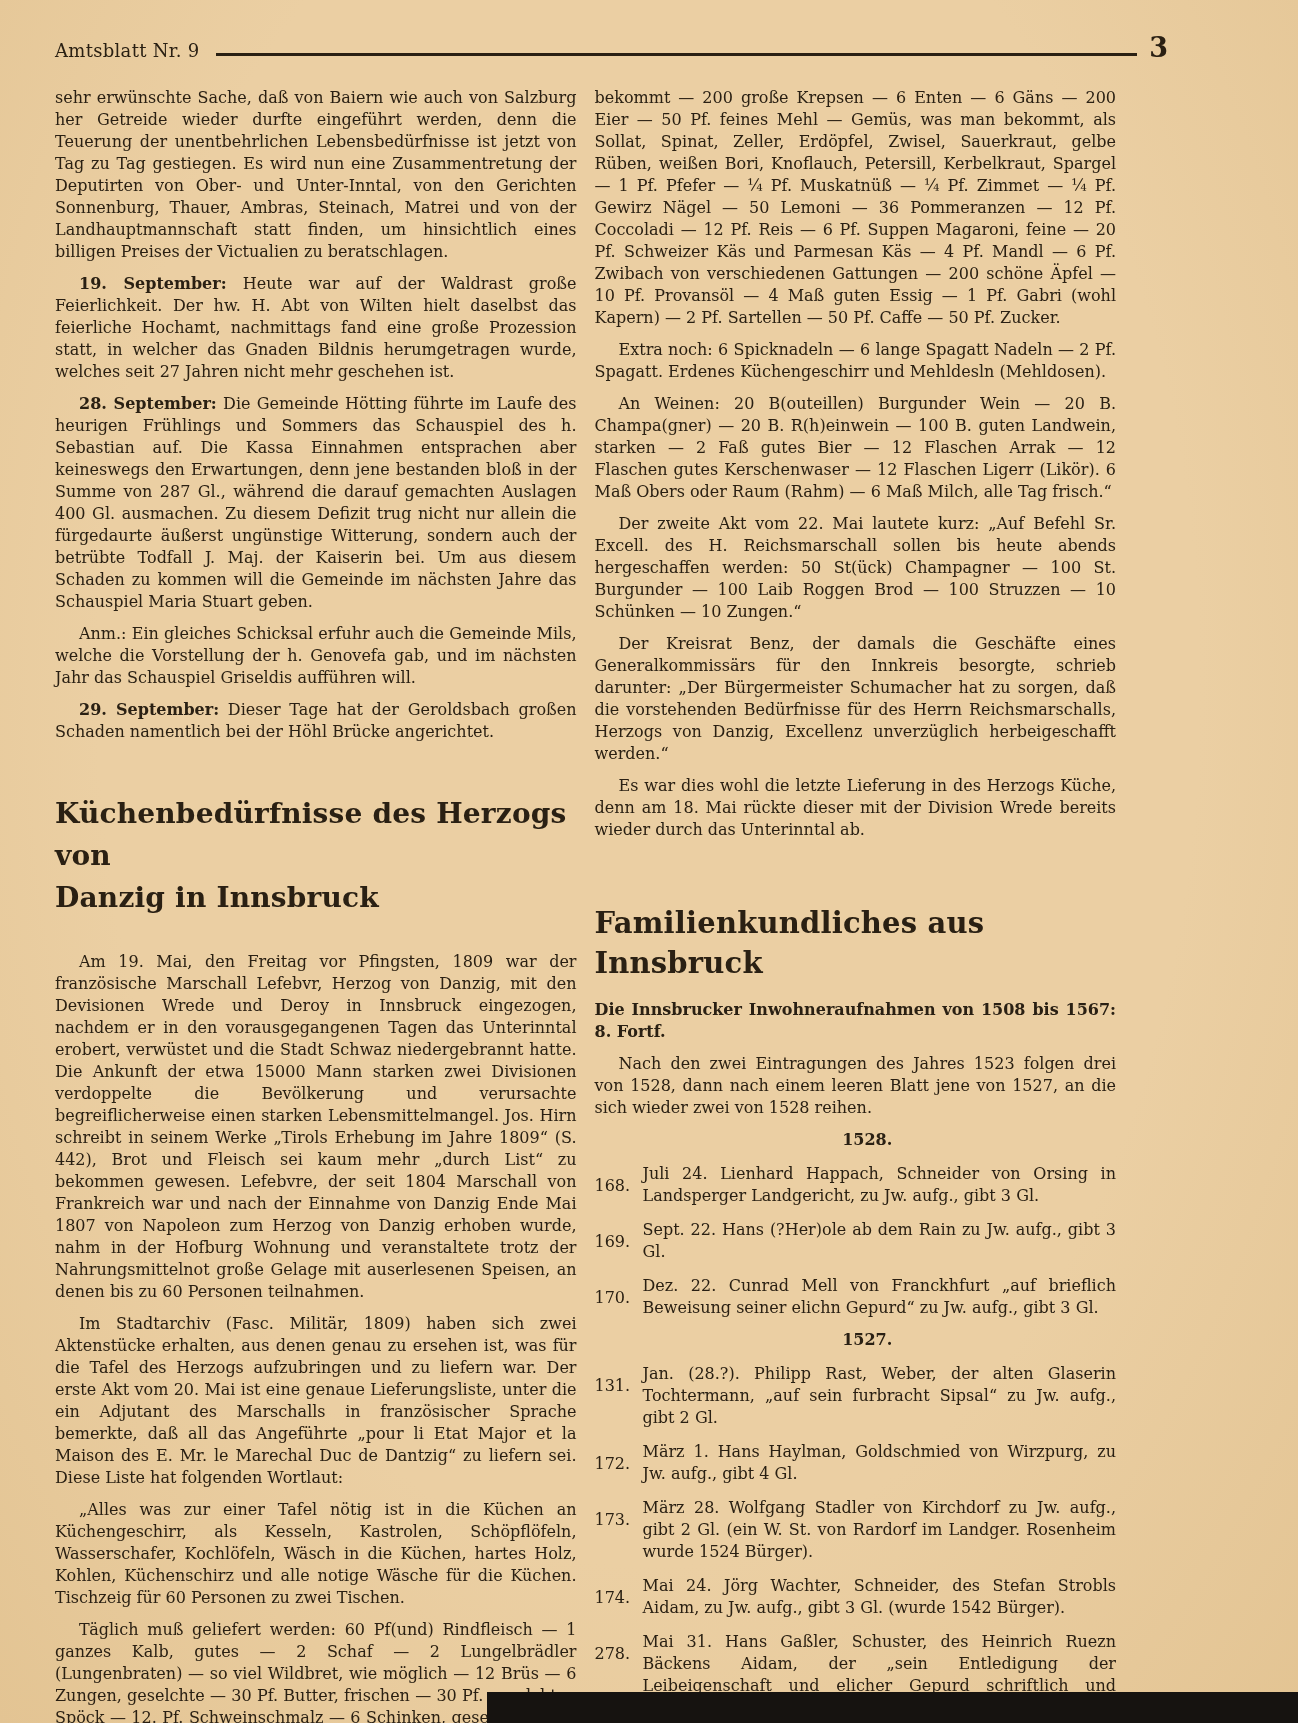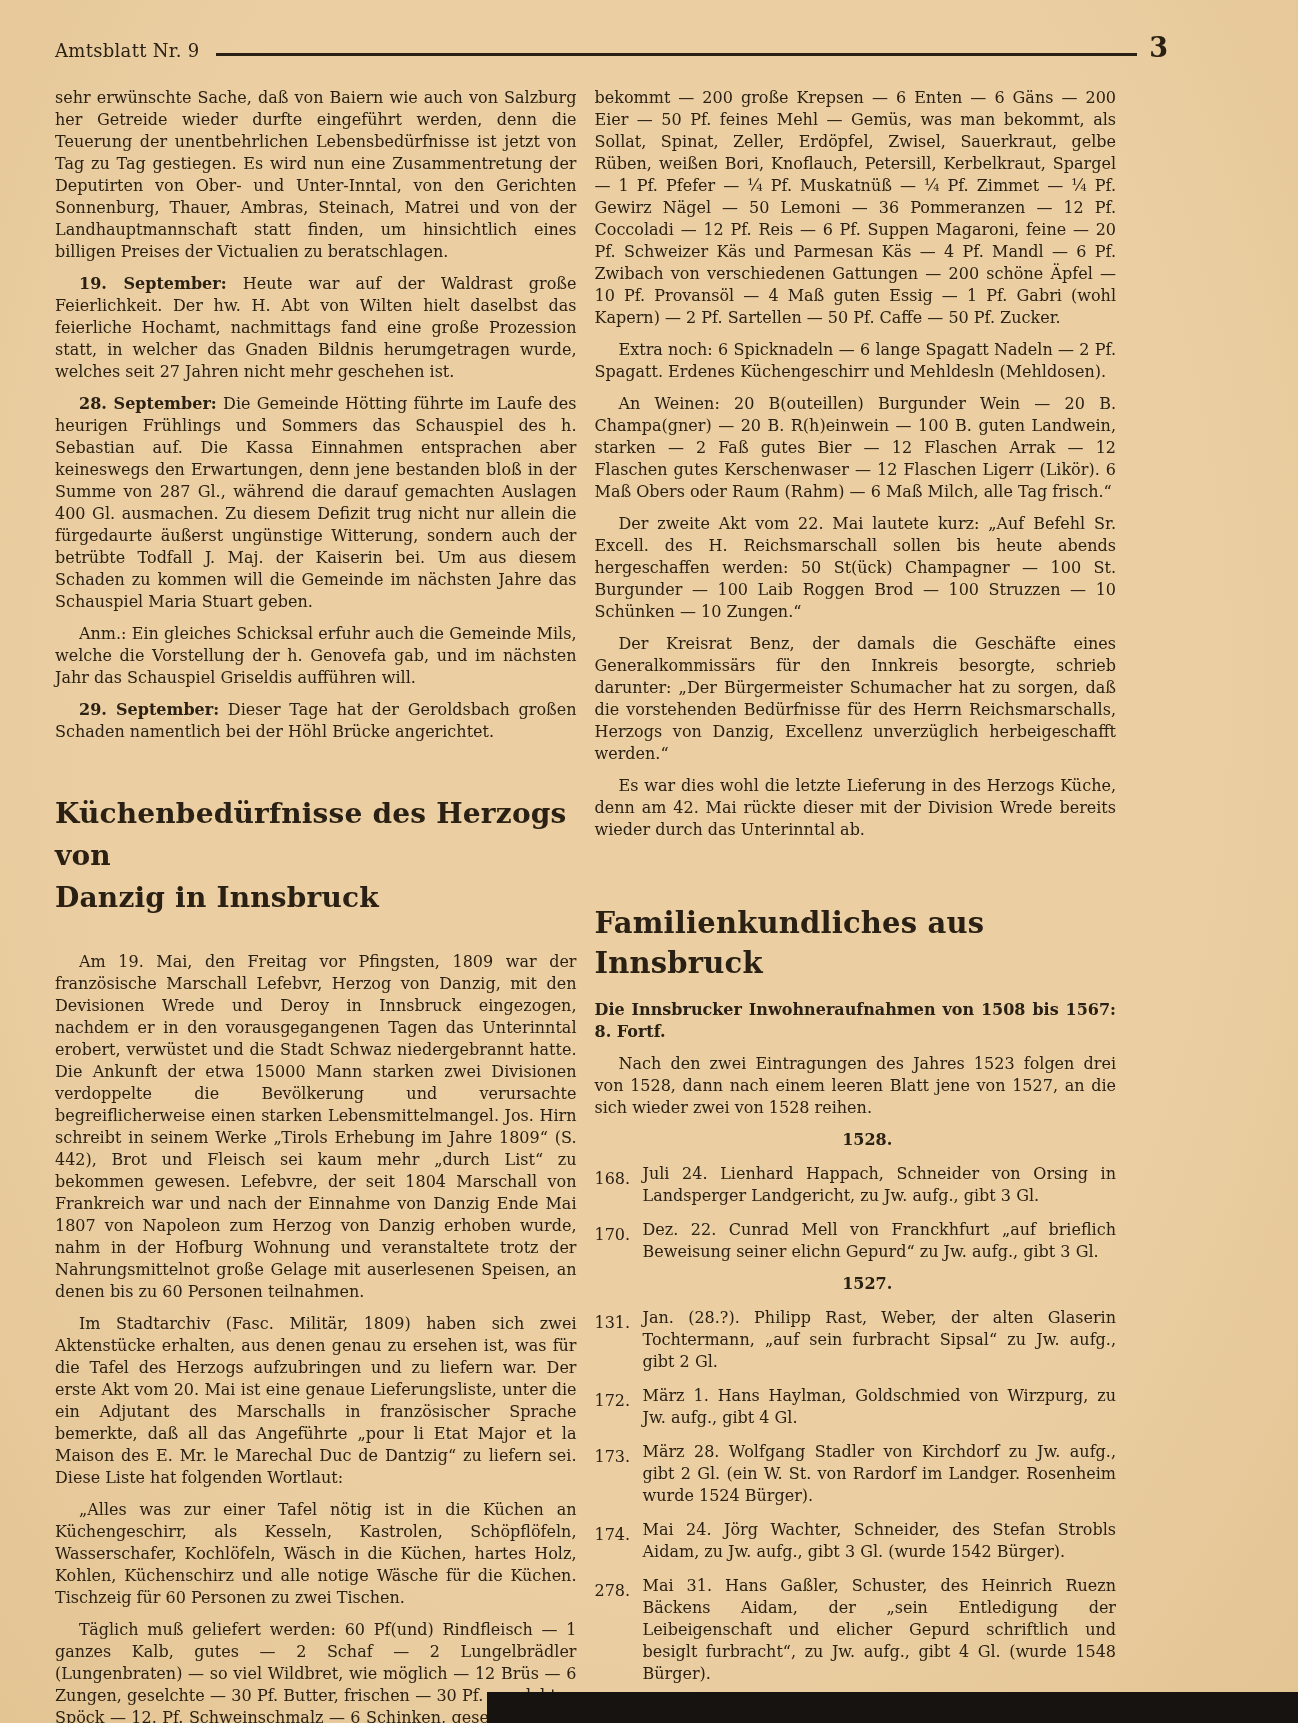--- a/index.html
+++ b/index.html
@@ -34,21 +34,21 @@
     font-weight:bold;text-align:left;text-indent:0;
     font-size:28px;line-height:42px;letter-spacing:.2px;
     margin:50px 0 32px;
   }
   h1.headline-right{
     font-size:29px;line-height:40px;margin:62px 0 16px;
   }
   .subtitle{font-weight:bold;text-indent:0 !important;margin-top:0 !important;margin-bottom:4px;font-size:16px;}
   .year-heading{text-align:center;font-weight:bold;margin:20px 0 2px;text-indent:0;}
   .entry{position:relative;padding-left:48px;margin-top:12px;}
-  .entry-num{position:absolute;left:0;top:5px;}
+  .entry-num{position:absolute;left:0;top:12px;}
   .bottom-bar{position:absolute;left:487px;right:0;bottom:0;height:31px;background:var(--bar);}
 </style>
 </head>
 <body>
 
 <header class="page-header">
   <span class="journal-title">Amtsblatt Nr. 9</span>
   <span class="header-rule"></span>
   <span class="page-number">3</span>
 </header>
@@ -73,29 +73,30 @@
     <p>„Alles was zur einer Tafel nötig ist in die Küchen an Küchengeschirr, als Kesseln, Kastrolen, Schöpflöfeln, Wasserschafer, Kochlöfeln, Wäsch in die Küchen, hartes Holz, Kohlen, Küchenschirz und alle notige Wäsche für die Küchen. Tischzeig für 60 Personen zu zwei Tischen.</p>
     <p>Täglich muß geliefert werden: 60 Pf(und) Rindfleisch — 1 ganzes Kalb, gutes — 2 Schaf — 2 Lungelbrädler (Lungenbraten) — so viel Wildbret, wie möglich — 12 Brüs — 6 Zungen, geselchte — 30 Pf. Butter, frischen — 30 Pf. geselchten Spöck — 12. Pf. Schweinschmalz — 6 Schinken, geselchte — 24 Hendl, junge — 4 Hühner, alte — 6 Kapäuner — 12 Pf. Forellen oder was man</p>
   </div>
 
   <div class="col">
     <p class="flush">bekommt — 200 große Krepsen — 6 Enten — 6 Gäns — 200 Eier — 50 Pf. feines Mehl — Gemüs, was man bekommt, als Sollat, Spinat, Zeller, Erdöpfel, Zwisel, Sauerkraut, gelbe Rüben, weißen Bori, Knoflauch, Petersill, Kerbelkraut, Spargel — 1 Pf. Pfefer — ¼ Pf. Muskatnüß — ¼ Pf. Zimmet — ¼ Pf. Gewirz Nägel — 50 Lemoni — 36 Pommeranzen — 12 Pf. Coccoladi — 12 Pf. Reis — 6 Pf. Suppen Magaroni, feine — 20 Pf. Schweizer Käs und Parmesan Käs — 4 Pf. Mandl — 6 Pf. Zwibach von verschiedenen Gattungen — 200 schöne Äpfel — 10 Pf. Provansöl — 4 Maß guten Essig — 1 Pf. Gabri (wohl Kapern) — 2 Pf. Sartellen — 50 Pf. Caffe — 50 Pf. Zucker.</p>
     <p>Extra noch: 6 Spicknadeln — 6 lange Spagatt Nadeln — 2 Pf. Spagatt. Erdenes Küchengeschirr und Mehldesln (Mehldosen).</p>
     <p>An Weinen: 20 B(outeillen) Burgunder Wein — 20 B. Champa(gner) — 20 B. R(h)einwein — 100 B. guten Landwein, starken — 2 Faß gutes Bier — 12 Flaschen Arrak — 12 Flaschen gutes Kerschenwaser — 12 Flaschen Ligerr (Likör). 6 Maß Obers oder Raum (Rahm) — 6 Maß Milch, alle Tag frisch.“</p>
     <p>Der zweite Akt vom 22. Mai lautete kurz: „Auf Befehl Sr. Excell. des H. Reichsmarschall sollen bis heute abends hergeschaffen werden: 50 St(ück) Champagner — 100 St. Burgunder — 100 Laib Roggen Brod — 100 Struzzen — 10 Schünken — 10 Zungen.“</p>
     <p>Der Kreisrat Benz, der damals die Geschäfte eines Generalkommissärs für den Innkreis besorgte, schrieb darunter: „Der Bürgermeister Schumacher hat zu sorgen, daß die vorstehenden Bedürfnisse für des Herrn Reichsmarschalls, Herzogs von Danzig, Excellenz unverzüglich herbeigeschafft werden.“</p>
-    <p>Es war dies wohl die letzte Lieferung in des Herzogs Küche, denn am 42. Mai rückte dieser mit der Division Wrede bereits wieder durch das Unterinntal ab.</p>
+    <p>Es war dies wohl die letzte Lieferung in des Herzogs Küche, denn am 18. Mai rückte dieser mit der Division Wrede bereits wieder durch das Unterinntal ab.</p>
 
     <h1 class="headline headline-right">Familienkundliches aus Innsbruck</h1>
     <p class="subtitle">Die Innsbrucker Inwohneraufnahmen von 1508 bis 1567: 8. Fortf.</p>
     <p>Nach den zwei Eintragungen des Jahres 1523 folgen drei von 1528, dann nach einem leeren Blatt jene von 1527, an die sich wieder zwei von 1528 reihen.</p>
 
     <p class="year-heading">1528.</p>
 
     <div class="entry"><span class="entry-num">168.</span><span>Juli 24. Lienhard Happach, Schneider von Orsing in Landsperger Landgericht, zu Jw. aufg., gibt 3 Gl.</span></div>
+    <div class="entry"><span class="entry-num">169.</span><span>Sept. 22. Hans (?Her)ole ab dem Rain zu Jw. aufg., gibt 3 Gl.</span></div>
     <div class="entry"><span class="entry-num">170.</span><span>Dez. 22. Cunrad Mell von Franckhfurt „auf brieflich Beweisung seiner elichn Gepurd“ zu Jw. aufg., gibt 3 Gl.</span></div>
 
     <p class="year-heading">1527.</p>
 
     <div class="entry"><span class="entry-num">131.</span><span>Jan. (28.?). Philipp Rast, Weber, der alten Glaserin Tochtermann, „auf sein furbracht Sipsal“ zu Jw. aufg., gibt 2 Gl.</span></div>
     <div class="entry"><span class="entry-num">172.</span><span>März 1. Hans Haylman, Goldschmied von Wirzpurg, zu Jw. aufg., gibt 4 Gl.</span></div>
     <div class="entry"><span class="entry-num">173.</span><span>März 28. Wolfgang Stadler von Kirchdorf zu Jw. aufg., gibt 2 Gl. (ein W. St. von Rardorf im Landger. Rosenheim wurde 1524 Bürger).</span></div>
     <div class="entry"><span class="entry-num">174.</span><span>Mai 24. Jörg Wachter, Schneider, des Stefan Strobls Aidam, zu Jw. aufg., gibt 3 Gl. (wurde 1542 Bürger).</span></div>
     <div class="entry"><span class="entry-num">278.</span><span>Mai 31. Hans Gaßler, Schuster, des Heinrich Ruezn Bäckens Aidam, der „sein Entledigung der Leibeigenschaft und elicher Gepurd schriftlich und besiglt furbracht“, zu Jw. aufg., gibt 4 Gl. (wurde 1548 Bürger).</span></div>
   </div>

